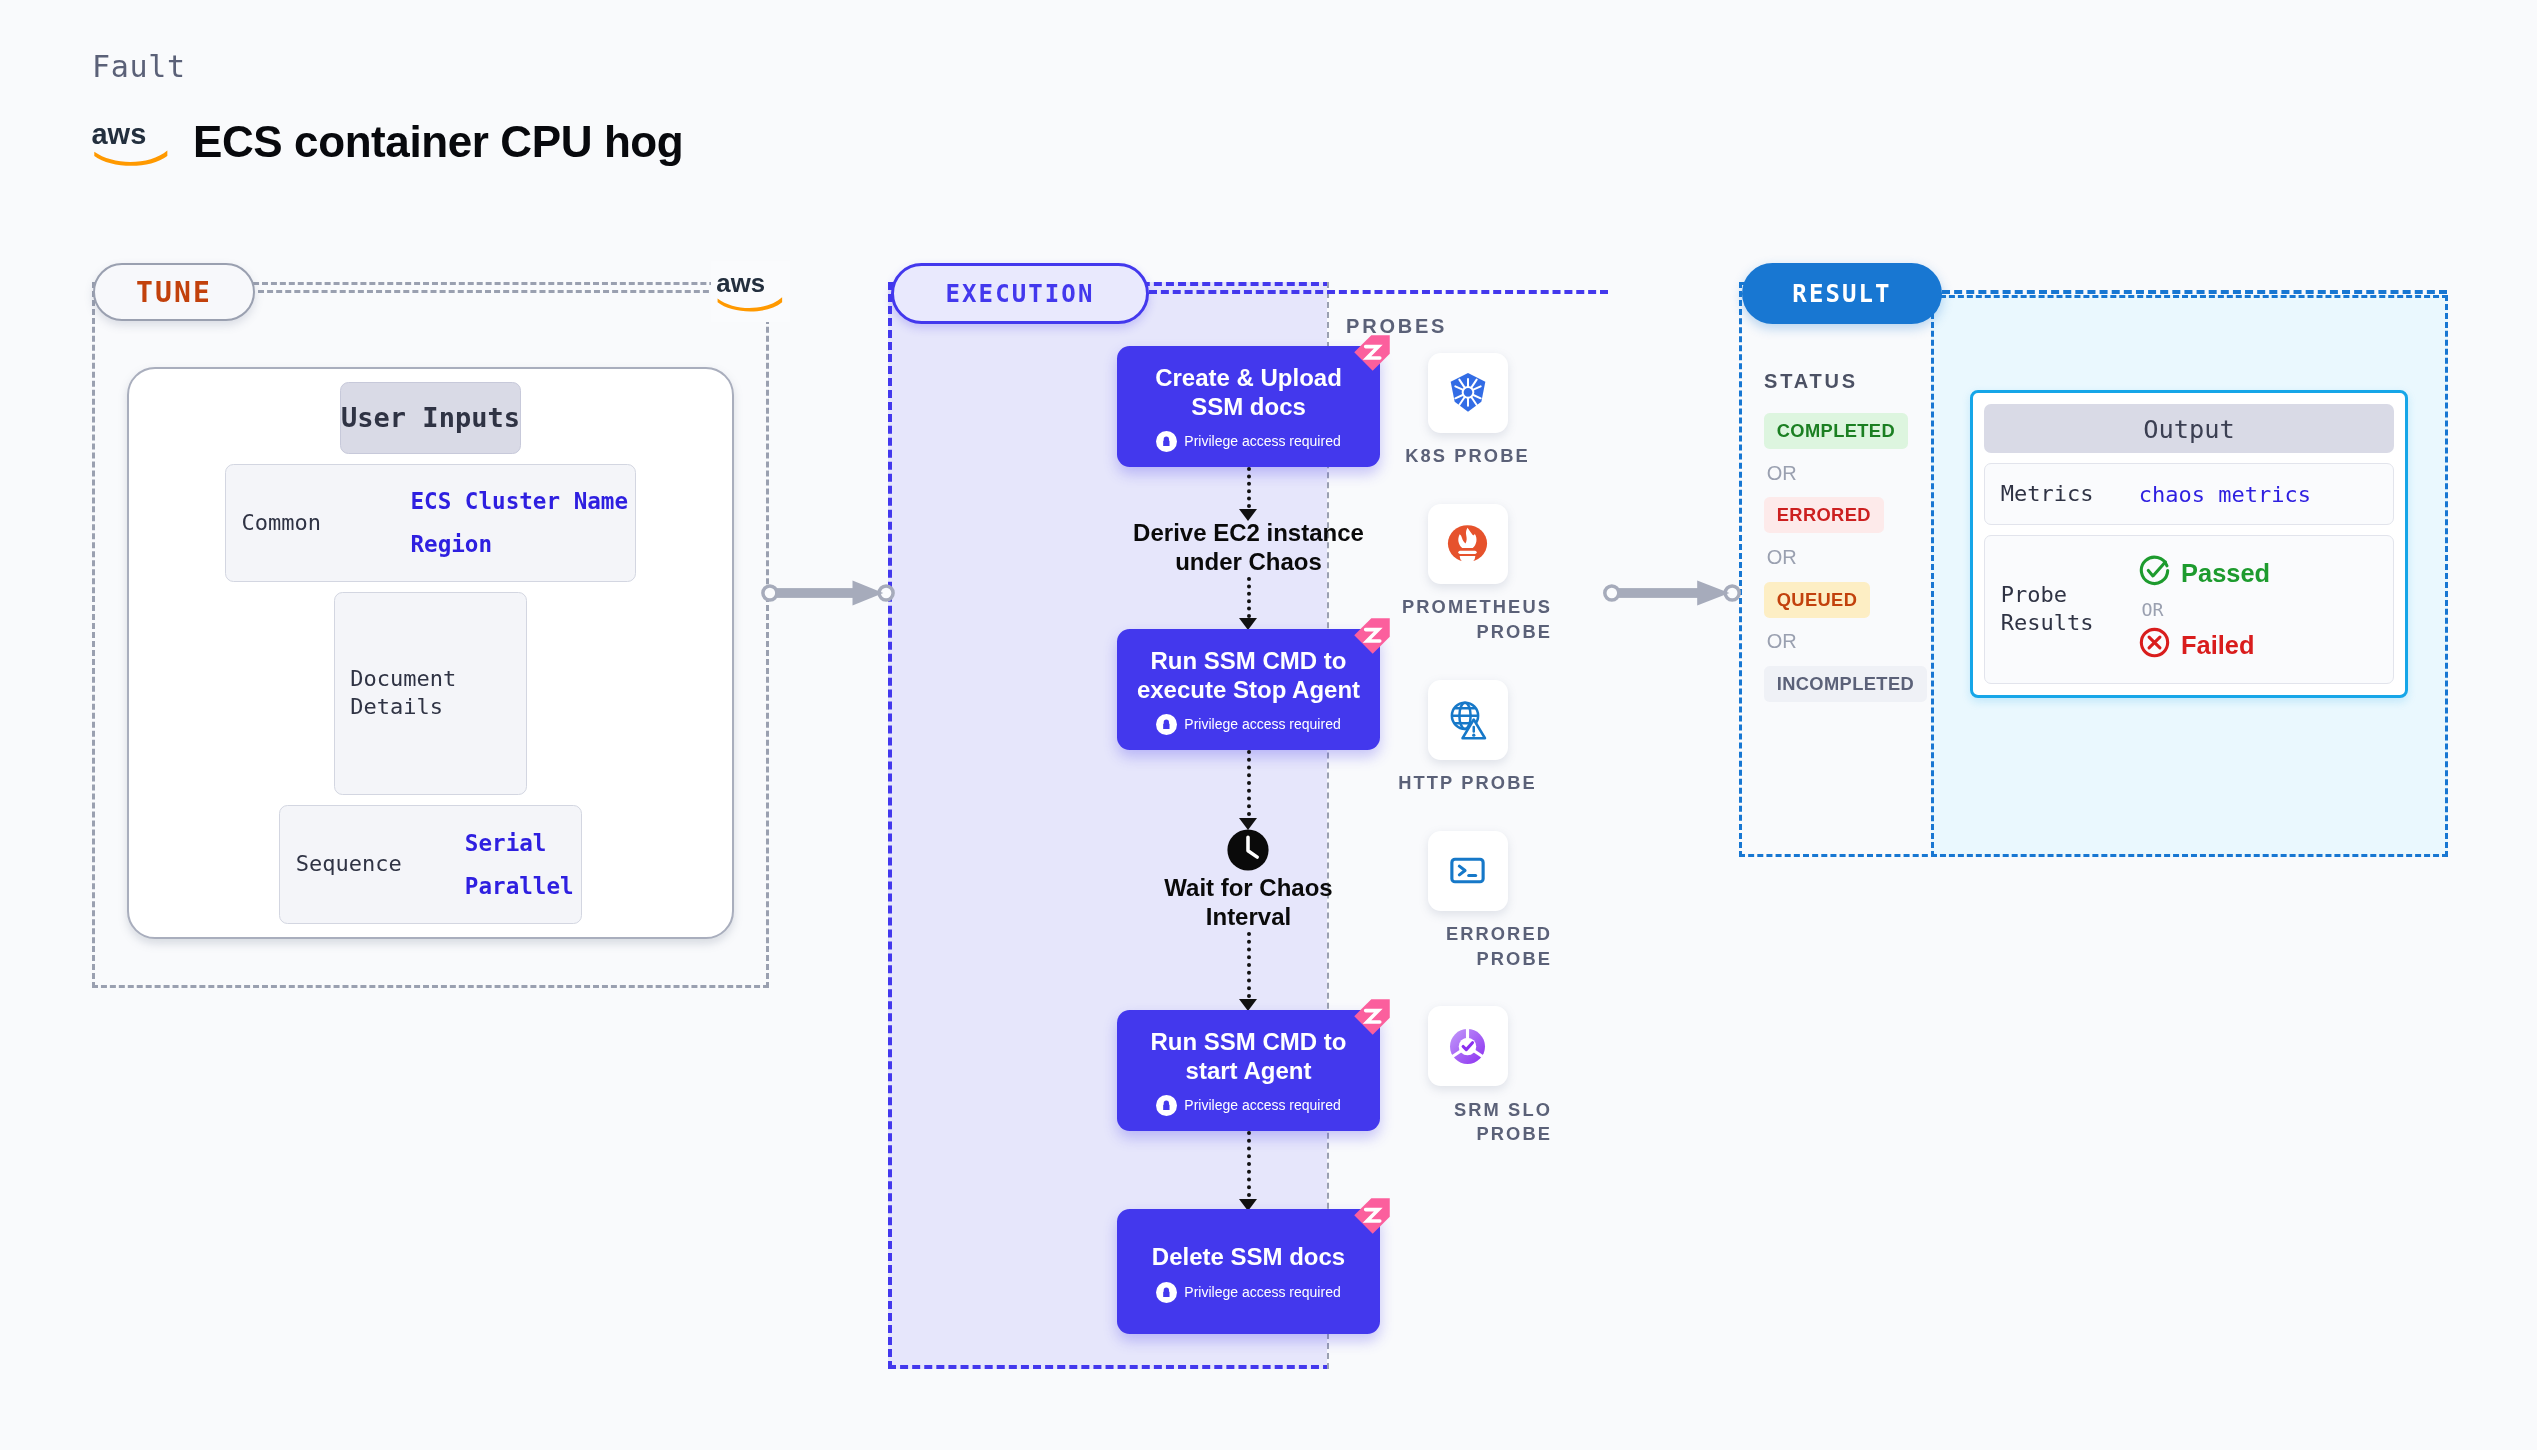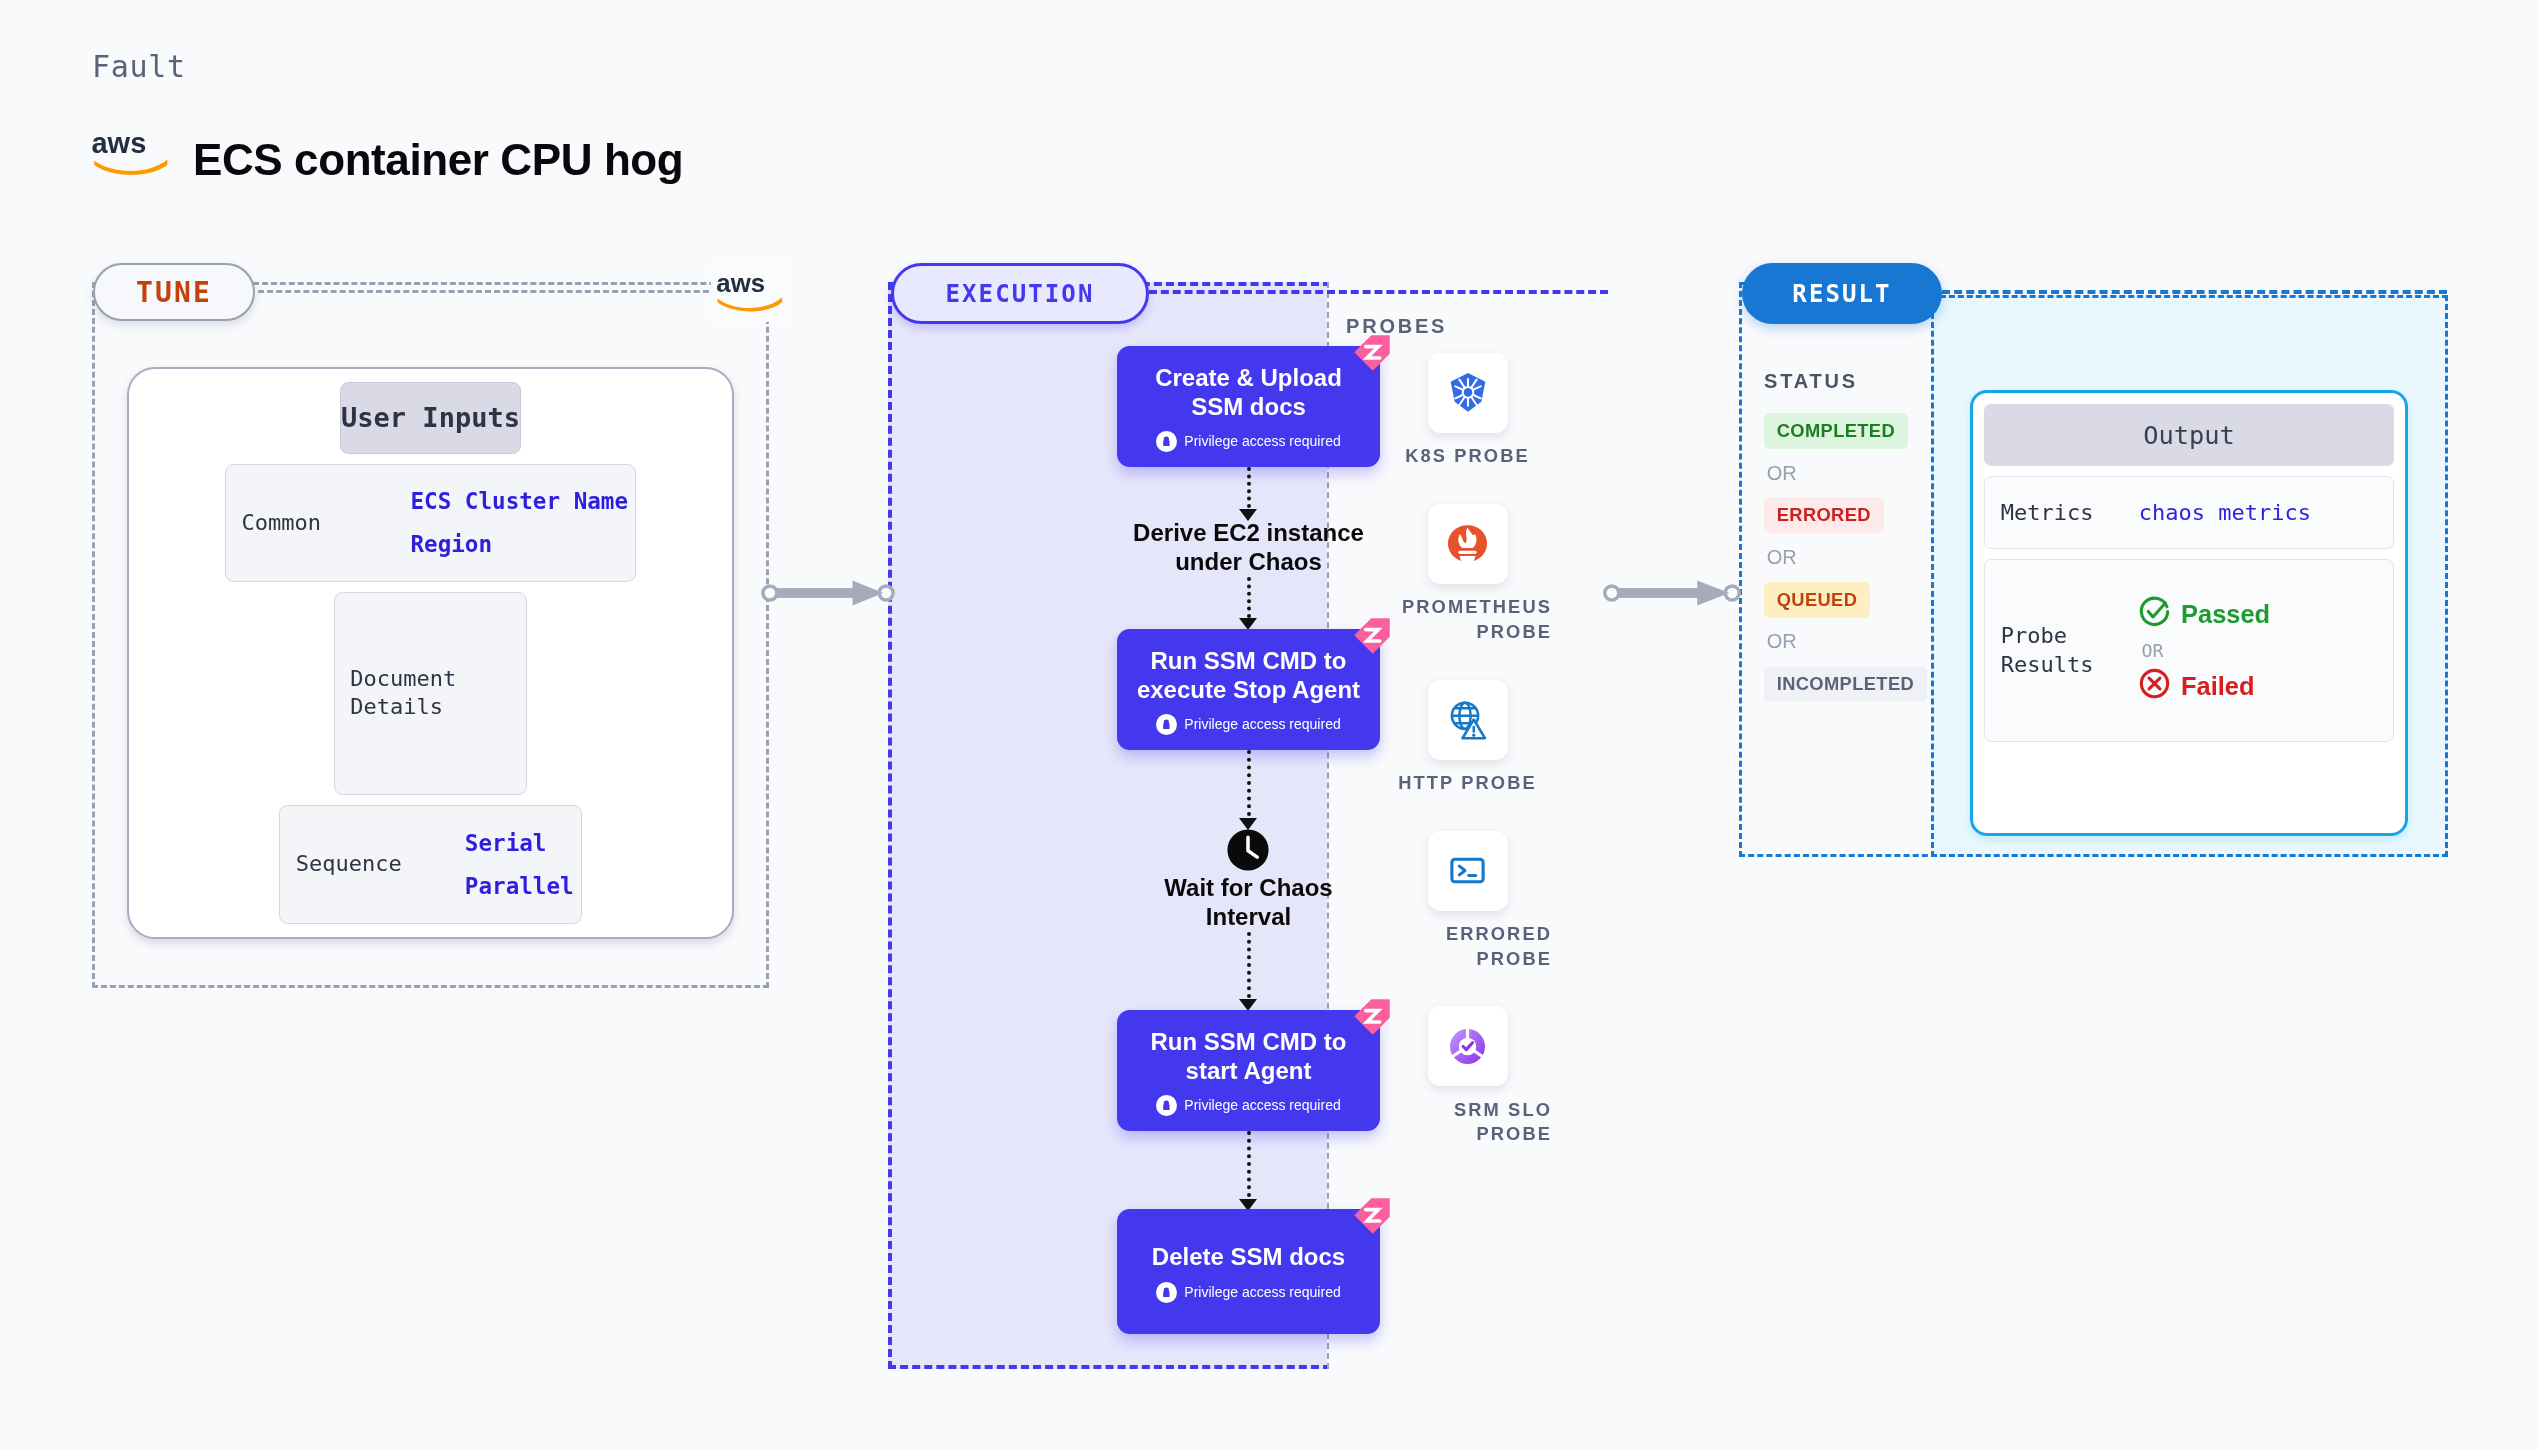--- a/index.html
+++ b/index.html
@@ -12,21 +12,21 @@
   #root { position: relative; width: 2538px; height: 1451px; }
 
   
   .hdr-fault {
     position: absolute; left: 92px; top: 49px;
     font-family: "DejaVu Sans Mono", monospace;
     font-size: 30px; color: #5b6178; letter-spacing: 0.7px;
   }
   .hdr-row { position: absolute; left: 90px; top: 116px; display: flex; align-items: center; gap: 20px; }
   .aws-logo { width: 83px; height: 51px; position: relative; }
-  .hdr-title { font-size: 44px; font-weight: 700; color: #08090d; letter-spacing: -0.4px; margin-top: 19px; }
+  .hdr-title { font-size: 44px; font-weight: 700; color: #08090d; letter-spacing: -0.4px; }
 
   
   .panel { position: absolute; border-style: dashed; }
   .panel-tune   { left: 92px;  top: 282px;  width: 677px;  height: 706px; border: 3.5px dashed #9aa0b0; background: transparent; }
   .panel-exec   { left: 888px; top: 282px;  width: 721px; height: 1087px; border: 4.2px dashed #4338ed; background: #e6e6fb; }
   .panel-probes { left: 1327px; top: 282px;  width: 282px;  height: 1087px; border-left: 2.1px dashed #9aa0b0; background: #f9fafc;
                   border-top: none; border-right: none; border-bottom: none; }
   .panel-result { left: 1739px; top: 282px;  width: 198px;  height: 575px;  border: 3.5px dashed #1877d2; background: transparent; }
   .panel-output { left: 1931px; top: 295px;  width: 517px;  height: 562px;  border: 3.5px dashed #1877d2; background: #eaf8fe; }
 
@@ -126,22 +126,22 @@
   .probe-name { font-size: 18.3px; font-weight: 700; color: #5b6178; letter-spacing: 2.1px; text-align: right; line-height: 1.35; }
 
   
   .status-label { position: absolute; left: 1764px; top: 370px; font-size: 20px; font-weight: 700; color: #4c5164; letter-spacing: 2.8px; }
   .status-list { position: absolute; left: 1764px; top: 413px; width: 162px; display: flex; flex-direction: column; align-items: flex-start; gap: 12.7px; }
   .st-badge { padding: 7px 12.7px; border-radius: 5.6px; font-size: 18.3px; font-weight: 700; letter-spacing: 0.4px; }
   .st-or { font-size: 20px; color: #9aa0b0; padding-left: 2.8px; }
 
   
   .out-card {
-    position: absolute; left: 1970px; top: 390px; width: 438px; height: 446px;
-    background: #fff; border: 3.5px solid #16a6e8; border-radius: 17px;
+    position: absolute; left: 1970px; top: 390px; width: 438px; height: 308px;
+    background: #fff; border: 3.5px solid #16a6e8; border-radius: 8px;
     padding: 11.3px; display: flex; flex-direction: column; gap: 10px;
     box-shadow: 0 3.5px 8.5px rgba(22,166,232,.18);
   }
   .out-title {
     height: 62px; background: #d9dae6; border-radius: 7px;
     display: flex; align-items: center; justify-content: center;
     font-family: "DejaVu Sans Mono", monospace; font-size: 25.4px; color: #3b3f52; font-weight: 400;
   }
   .out-row { background: #fafbfd; border: 1.4px solid #e2e4ec; border-radius: 7px; display: flex; align-items: center; padding: 10px 7px 10px 15.5px; }
   .out-key { width: 138px; flex: none; font-family: "DejaVu Sans Mono", monospace; font-size: 22px; color: #2f3344; line-height: 1.3; }

